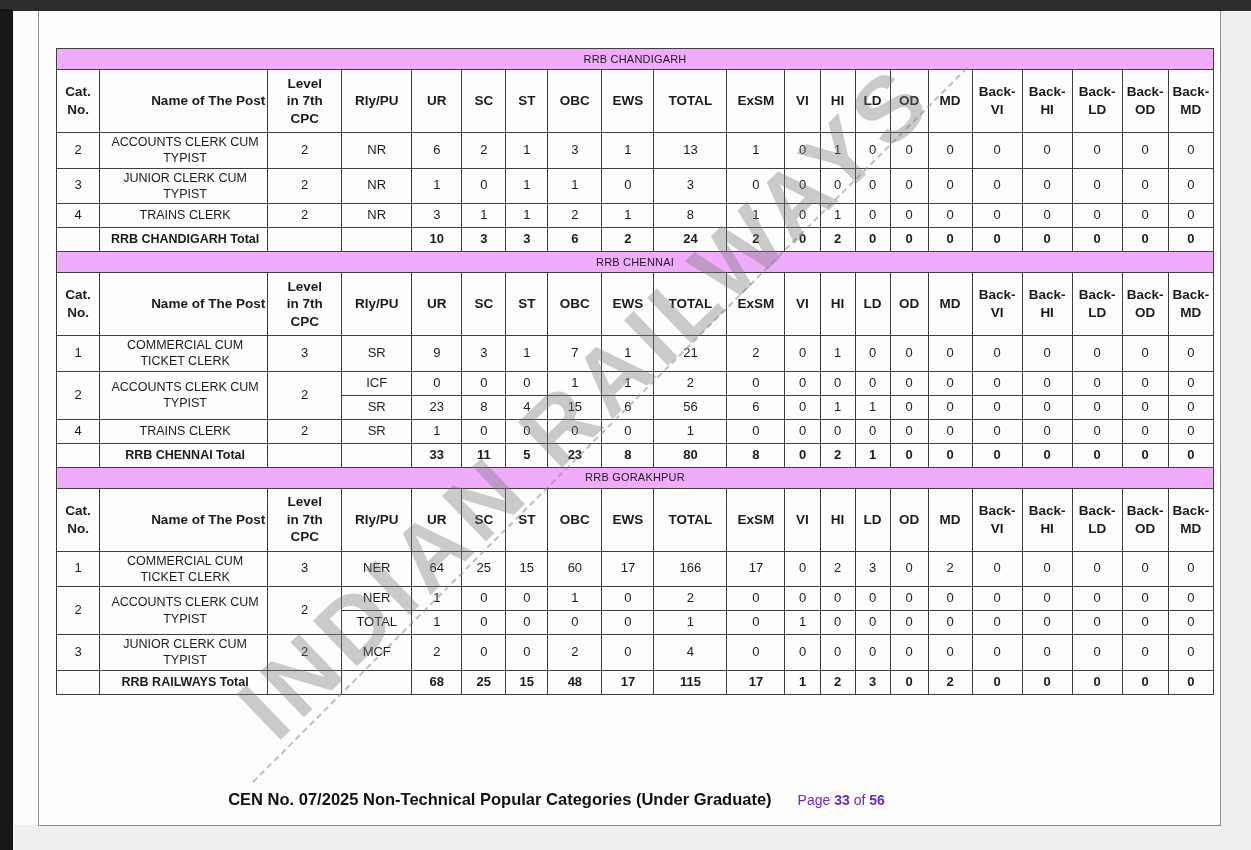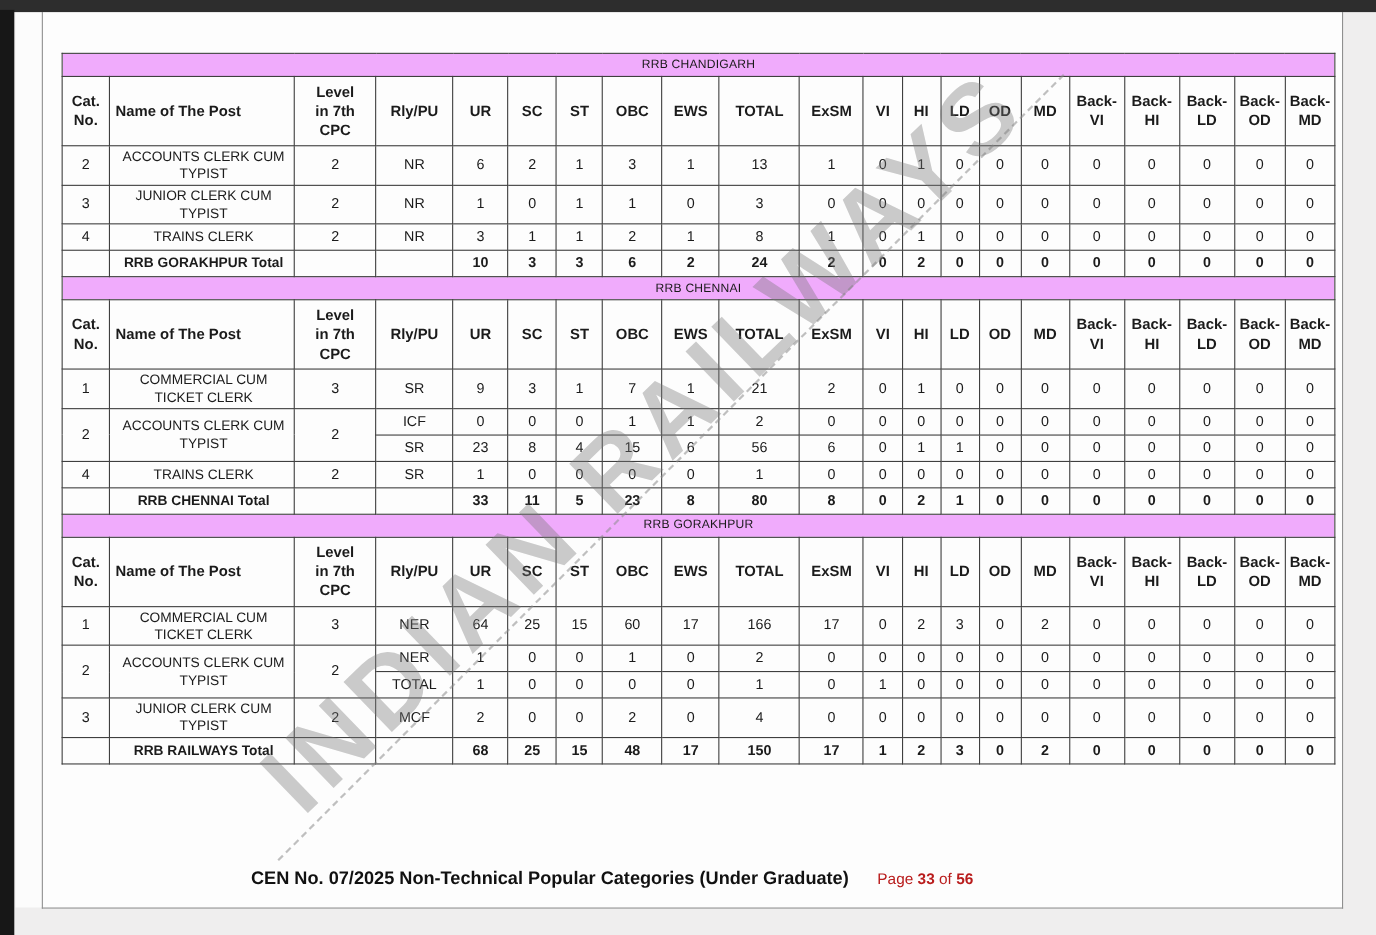--- a/index.html
+++ b/index.html
@@ -19,21 +19,21 @@
   }
   
   .tbl-wrap{position:absolute;left:56px;top:48px;z-index:2}
   table{border-collapse:collapse;table-layout:fixed;width:1158px;background:transparent}
   td,th{
     border:1px solid #3f3f3f;font-size:13px;color:#1b1b1b;text-align:center;
     padding:1px 2px;line-height:1.3;overflow:hidden;vertical-align:middle;
   }
   .band{background:#f0abfc;font-weight:normal;font-size:11px;height:18px;letter-spacing:.2px}
   th.hdr{font-weight:bold;white-space:pre-line;height:60px;font-size:13.5px;background:transparent}
-  th.hdr.left{text-align:left;padding-left:5px}
+  th.hdr.left{text-align:right;padding-left:5px}
   td.nm{text-align:center;padding-left:5px;font-size:12.5px}
   td.ctr{height:21px}
   tr.total-row td{font-weight:bold;height:21px}
   
   .watermark{
     position:absolute;left:585px;top:402px;z-index:5;pointer-events:none;
     transform:translate(-50%,-50%) rotate(-44deg);
     font-size:92px;font-weight:bold;letter-spacing:7px;white-space:nowrap;
     color:rgba(118,118,118,0.38);
   }
@@ -41,21 +41,21 @@
     position:absolute;left:610px;top:425px;width:1010px;height:0;z-index:5;pointer-events:none;
     border-top:2px dashed rgba(140,140,140,0.55);
     transform:translate(-50%,-50%) rotate(-45deg);
   }
   
   .footer{
     position:absolute;left:38px;top:790px;width:1037px;z-index:2;
     display:flex;justify-content:center;align-items:baseline;gap:26px;
   }
   .footer .cen{font-weight:bold;font-size:16.5px;color:#111}
-  .footer .pageinfo{font-size:14px;color:#b91c1c}
+  .footer .pageinfo{font-size:14px;color:#6d28d9}
   .footer .pageinfo b{font-weight:bold}
 </style>
 </head>
 <body>
 
 <div class="top-bar"></div>
 <div class="left-bar"></div>
 <div class="page"></div>
 <div class="page-border"></div>
 
@@ -183,21 +183,21 @@
           <td class="ctr">0</td>
           <td class="ctr">0</td>
           <td class="ctr">0</td>
           <td class="ctr">0</td>
           <td class="ctr">0</td>
           <td class="ctr">0</td>
           <td class="ctr">0</td>
         </tr>
         <tr class="total-row">
           <td></td>
-          <td class="nm">RRB GORAKHPUR Total</td>
+          <td class="nm">RRB CHANDIGARH Total</td>
           <td></td>
           <td></td>
           <td class="ctr">10</td>
           <td class="ctr">3</td>
           <td class="ctr">3</td>
           <td class="ctr">6</td>
           <td class="ctr">2</td>
           <td class="ctr">24</td>
           <td class="ctr">2</td>
           <td class="ctr">0</td>
@@ -483,21 +483,21 @@
         <tr class="total-row">
           <td></td>
           <td class="nm">RRB RAILWAYS Total</td>
           <td></td>
           <td></td>
           <td class="ctr">68</td>
           <td class="ctr">25</td>
           <td class="ctr">15</td>
           <td class="ctr">48</td>
           <td class="ctr">17</td>
-          <td class="ctr">150</td>
+          <td class="ctr">115</td>
           <td class="ctr">17</td>
           <td class="ctr">1</td>
           <td class="ctr">2</td>
           <td class="ctr">3</td>
           <td class="ctr">0</td>
           <td class="ctr">2</td>
           <td class="ctr">0</td>
           <td class="ctr">0</td>
           <td class="ctr">0</td>
           <td class="ctr">0</td>

